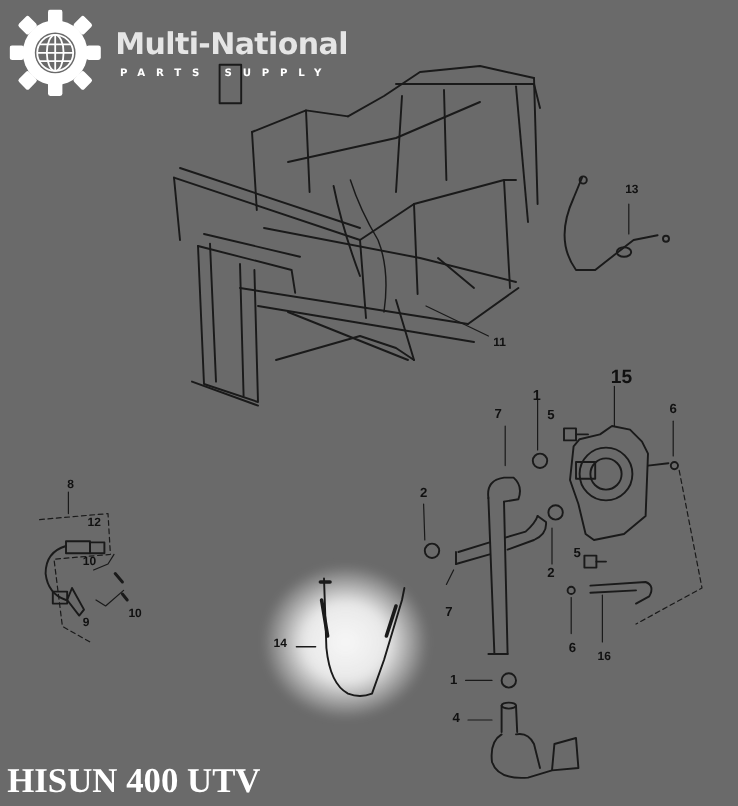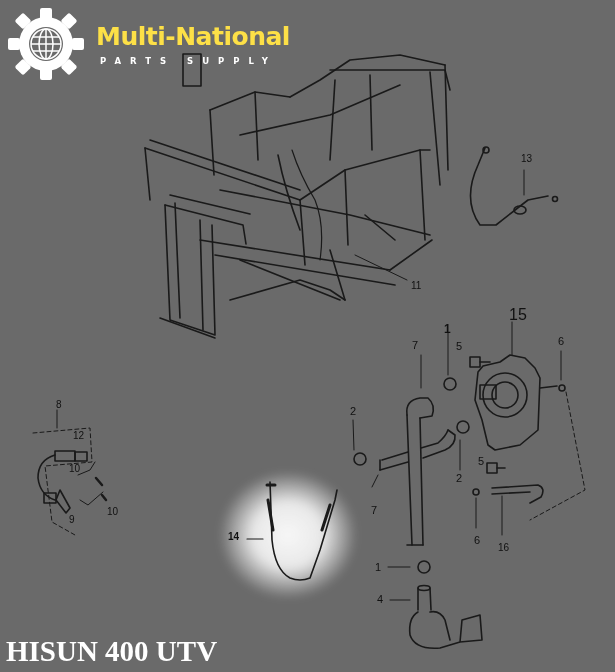--- a/index.html
+++ b/index.html
@@ -1,22 +1,22 @@
 <!DOCTYPE html>
 <html><head>
 <meta charset="utf-8">
 <style>
   html, body { margin: 0; padding: 0; }
   body { width: 615px; height: 672px; background: #6a6a6a; overflow: hidden; position: relative; font-family: "Liberation Sans", sans-serif; }
   .canvas { position: absolute; left: 0; top: 0; width: 615px; height: 672px; }
   .logo { position: absolute; left: 8px; top: 8px; width: 300px; height: 76px; }
-  .logo .brand { position: absolute; left: 88px; top: 14px; color: #fde047; font-family: "DejaVu Sans", sans-serif; font-weight: bold; font-size: 25px; letter-spacing: -0.5px; white-space: nowrap; }
+  .logo .brand { position: absolute; left: 88px; top: 14px; color: #e5e5e5; font-family: "DejaVu Sans", sans-serif; font-weight: bold; font-size: 25px; letter-spacing: -0.5px; white-space: nowrap; }
   .logo .sub { position: absolute; left: 92px; top: 48px; color: #fff; font-family: "DejaVu Sans", sans-serif; font-weight: bold; font-size: 8.5px; letter-spacing: 9px; white-space: nowrap; text-align: right; }
   .footer-title { position: absolute; left: 6px; top: 635px; color: #fff; font-family: Liberation Serif, serif; font-weight: bold; font-size: 29px; white-space: nowrap; }
-  .callout { position: absolute; font-family: "Liberation Sans", sans-serif; font-size: 11px; color: #111; white-space: nowrap; line-height: 1; }
+  .callout { position: absolute; font-family: "Liberation Sans", sans-serif; font-size: 11px; color: #111; white-space: nowrap; line-height: 1; font-weight: bold; }
   .callout.bold { font-weight: bold; font-size: 12px; }
   .glow { position: absolute; left: 218px; top: 470px; width: 140px; height: 130px; border-radius: 50%; background: radial-gradient(ellipse at center, rgba(255,255,255,0.95) 0%, rgba(255,255,255,0.85) 35%, rgba(255,255,255,0) 70%); filter: blur(4px); }
   svg.art { position: absolute; left: 0; top: 0; }
 </style>
 </head>
 <body>
 
 <div class="canvas">
 
   <div class="glow"></div>

